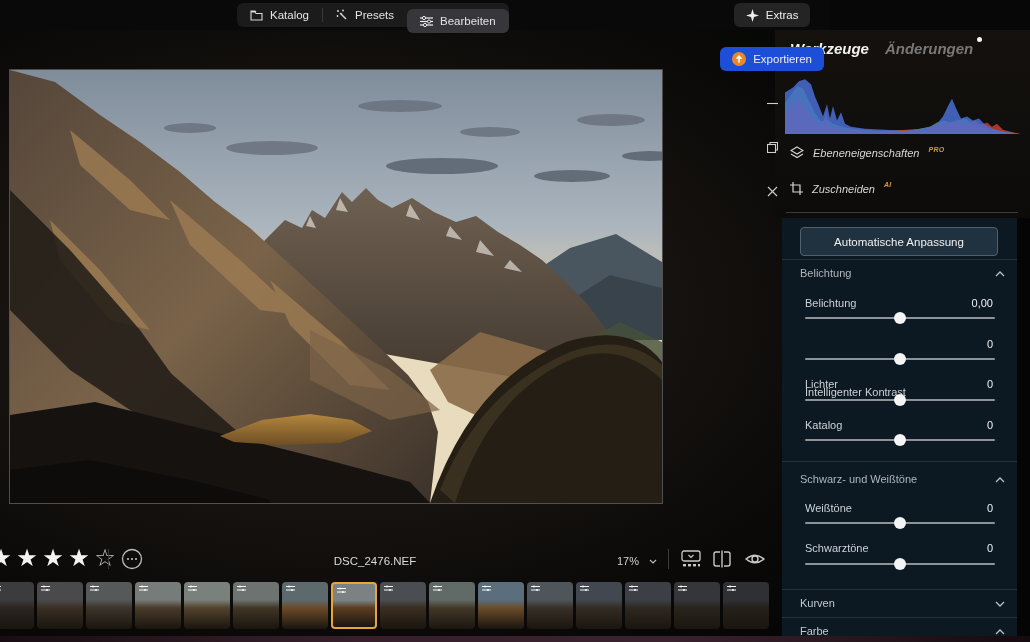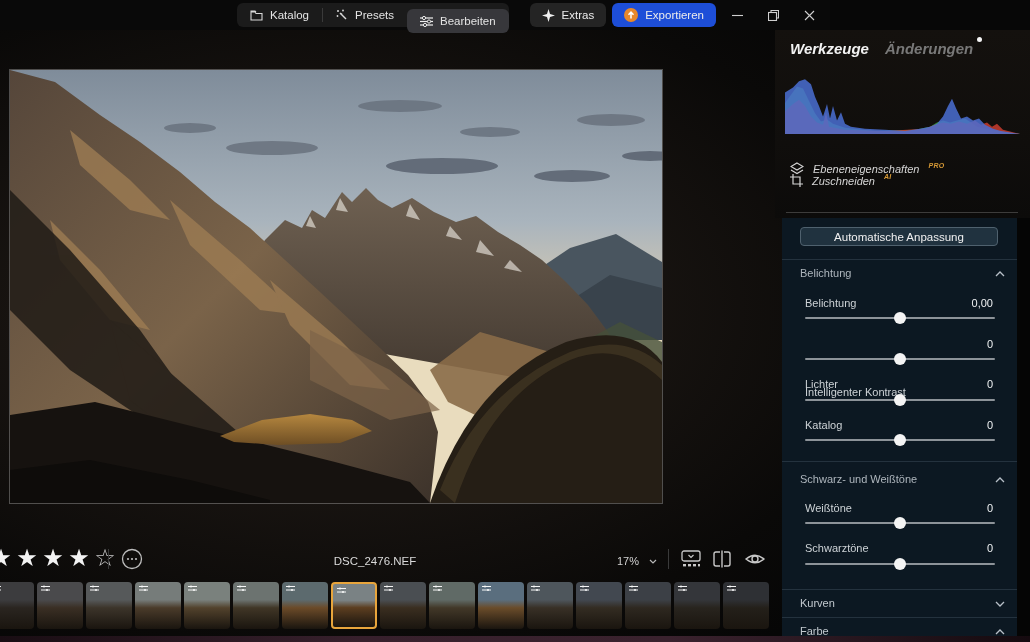--- a/index.html
+++ b/index.html
@@ -8,21 +8,21 @@
   #stage { position:relative; width:1030px; height:642px; }
 
   
   #topbar { position:absolute; top:0; left:0; width:830px; height:30px; background:#090909; z-index:40; }
   #tabgroup { position:absolute; left:237px; top:3px; display:flex; align-items:center;
     background:#1b1b1b; border-radius:6px; height:24px; }
   .tab { display:flex; align-items:center; gap:7px; padding:0 13px; height:24px;
     color:#e3e3e3; font-size:11.5px; cursor:default; border-radius:6px; }
   .tab.active { background:#37373b;margin-top:12px; }
   .tab-divider { width:1px; height:14px; background:#3a3a3a; }
-  #top-right { position:absolute; right:6px; top:3px; display:flex; align-items:center; gap:6px; }
+  #top-right { position:absolute; right:6px; top:3px; display:flex; align-items:center; gap:20px;flex-direction:column; }
   .top-btn { display:flex; align-items:center; gap:7px; padding:0 12px; height:24px;
     border-radius:6px; color:#ececec; font-size:11.5px; }
   .btn-extras { background:#242424; }
   .btn-export { background:#1d4ed8; }
   .win-btn { width:30px; height:24px; display:flex; align-items:center; justify-content:center; color:#cfcfcf; }
 
   
   #canvas { position:absolute; top:30px; left:0; width:1030px; height:612px;
     background:radial-gradient(ellipse 700px 420px at 330px 280px, #221d18 0%, #171310 45%, #0a0908 80%, #060606 100%); }
   #photo { position:absolute; left:10px; top:70px; width:652px; height:433px;
@@ -39,21 +39,21 @@
   .dot { position:absolute; right:-9px; top:-3px; width:5px; height:5px; border-radius:50%; background:#f5f5f5; }
   #histogram { position:absolute; left:10px; top:44px; width:235px; height:60px; }
   .tool-row { position:absolute; left:15px; display:flex; align-items:center; gap:9px;
     color:#d6d6d6; font-size:11px; }
   .badge { font-size:7px; font-weight:bold; color:#d79a36; position:relative; top:-4px; letter-spacing:.3px; }
   .rp-div { position:absolute; left:11px; width:232px; height:1px; background:#3d3c3b; }
 
   #rp-panel { position:absolute; left:782px; top:218px; width:235px; height:424px;
     background:#0c1822; z-index:20; }
   #rp-black-edge { position:absolute; left:1017px; top:218px; width:13px; height:424px; background:#050505; z-index:20; }
-  .auto-btn { position:absolute; left:18px; top:9px; width:198px; height:19px;
+  .auto-btn { position:absolute; left:18px; top:9px; width:198px; height:29px;
     background:#20323f; border:1px solid #4f616e; border-radius:4px;
     color:#f0f0f0; font-size:11.5px; display:flex; align-items:center; justify-content:center; }
   .p-div { position:absolute; left:0; width:235px; height:1px; background:#24323e; }
   .sec-head { position:absolute; left:18px; font-size:11px; color:#aeb6bd; }
   .chev { position:absolute; right:12px; width:10px; height:10px; }
   .sl-label { position:absolute; left:23px; font-size:11px; color:#cdd2d6; }
   .sl-value { position:absolute; right:24px; font-size:11px; color:#eef0f2; text-align:right; }
   .sl-track { position:absolute; left:23px; width:190px; height:2px; background:#8d9399; border-radius:2px; }
   .sl-knob { position:absolute; top:-5px; width:12px; height:12px; border-radius:50%; background:#f4f4f4; margin-left:-6px; }
   .row-label { position:absolute; left:18px; font-size:11px; color:#c2c9cf; }
@@ -225,29 +225,29 @@
   <div id="rp-top">
     <div id="rp-tabs">
       <span class="rp-tab on">Werkzeuge</span>
       <span class="rp-tab off"><span>Änderungen</span><span class="dot"></span></span>
     </div>
     <svg id="histogram" viewBox="0 0 235 58" preserveAspectRatio="none">
       <path d="M0,28 L6,20 L12,12 L18,14 L24,26 L30,38 L36,46 L42,44 L48,48 L60,52 L90,55 L130,54 L145,51 L152,47 L158,45 L165,47 L172,45 L180,43 L186,47 L192,51 L205,54 L235,58 L0,58 Z" fill="#3fae4a" opacity="0.8"></path>
       <path d="M0,36 L8,29 L14,25 L20,31 L26,41 L32,47 L38,49 L41,37 L44,51 L60,54 L100,55 L140,53 L150,49 L158,47 L166,48 L174,46 L182,48 L190,45 L196,49 L202,47 L207,51 L212,48 L218,54 L235,58 L0,58 Z" fill="#d23f31" opacity="0.8"></path>
       <path d="M0,18 L8,13 L14,7 L20,5 L26,10 L30,22 L34,31 L38,41 L42,29 L45,43 L48,31 L52,45 L56,37 L60,48 L66,51 L80,53 L100,54 L120,55 L135,53 L145,51 L152,48 L158,41 L163,31 L167,24 L171,33 L176,43 L182,41 L188,45 L194,43 L200,49 L208,53 L216,55 L235,58 L0,58 Z" fill="#4a6fd4" opacity="0.85"></path>
     </svg>
-    <div class="tool-row" style="top:116px;margin-top:16px;">
+    <div class="tool-row" style="top:116px;">
       <svg width="14" height="14" viewBox="0 0 14 14">
           <path d="M7 1 L13 4.5 L7 8 L1 4.5 Z" fill="none" stroke="#d6d6d6" stroke-width="1.1"></path>
           <path d="M1 8 L7 11.5 L13 8" fill="none" stroke="#d6d6d6" stroke-width="1.1"></path>
         </svg>
       <span>Ebeneneigenschaften</span>
       <span class="badge">PRO</span>
     </div>
-    <div class="tool-row" style="top:144px;text-align:center;">
+    <div class="tool-row" style="top:152px;text-align:center;">
       <svg width="13" height="13" viewBox="0 0 13 13">
           <path d="M3 0 V10 H13 M0 3 H10 V13" fill="none" stroke="#d6d6d6" stroke-width="1.2"></path>
         </svg>
       <span>Zuschneiden</span>
       <span class="badge">AI</span>
     </div>
     <div class="rp-div" style="top:182px;"></div>
   </div>
 
   <div id="rp-panel">

